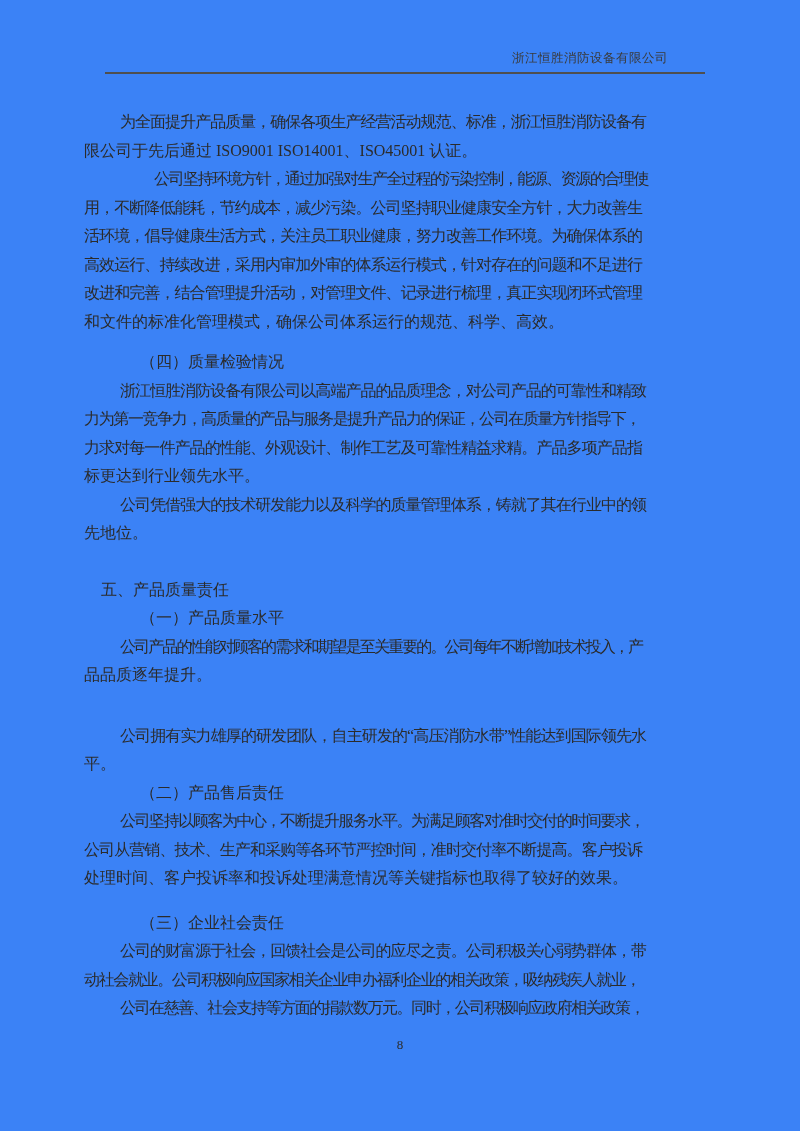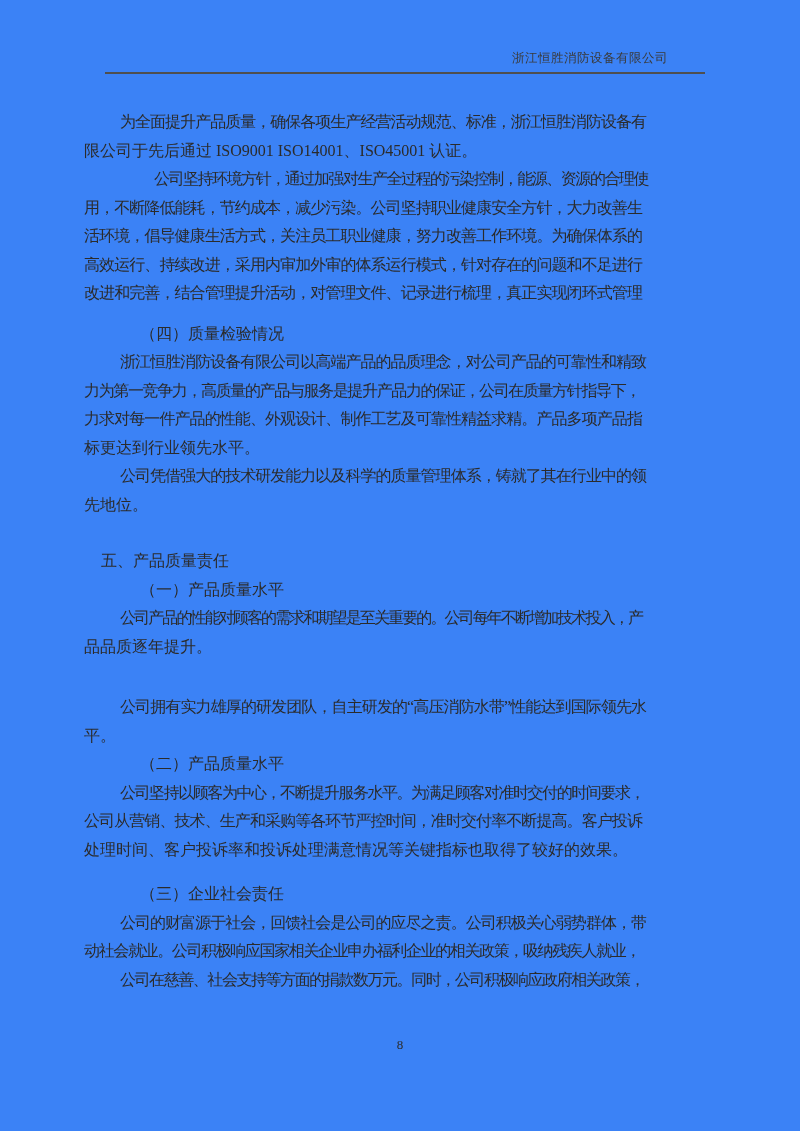--- a/index.html
+++ b/index.html
@@ -61,20 +61,21 @@
       <div class="block b-normal">
         <div class="line first justify"><span class="lt" style="letter-spacing: -0.971429px;">为全面提升产品质量，确保各项生产经营活动规范、标准，浙江恒胜消防设备有</span></div>
         <div class="line"><span class="lt">限公司于先后通过 ISO9001 ISO14001、ISO45001 认证。</span></div>
       </div>
       <div class="block b-deep">
         <div class="line first justify"><span class="lt" style="letter-spacing: -1.47059px;">公司坚持环境方针，通过加强对生产全过程的污染控制，能源、资源的合理使</span></div>
         <div class="line justify"><span class="lt" style="letter-spacing: -0.918919px;">用，不断降低能耗，节约成本，减少污染。公司坚持职业健康安全方针，大力改善生</span></div>
         <div class="line justify"><span class="lt" style="letter-spacing: -0.918919px;">活环境，倡导健康生活方式，关注员工职业健康，努力改善工作环境。为确保体系的</span></div>
         <div class="line justify"><span class="lt" style="letter-spacing: -0.918919px;">高效运行、持续改进，采用内审加外审的体系运行模式，针对存在的问题和不足进行</span></div>
         <div class="line justify"><span class="lt" style="letter-spacing: -0.918919px;">改进和完善，结合管理提升活动，对管理文件、记录进行梳理，真正实现闭环式管理</span></div>
+        <div class="line"><span class="lt">和文件的标准化管理模式，确保公司体系运行的规范、科学、高效。</span></div>
       </div>
       <div class="block b-sub" style="margin-top: 12px;">
         <div class="line first"><span class="lt">（四）质量检验情况</span></div>
       </div>
       <div class="block b-normal">
         <div class="line first justify"><span class="lt" style="letter-spacing: -0.971429px;">浙江恒胜消防设备有限公司以高端产品的品质理念，对公司产品的可靠性和精致</span></div>
         <div class="line justify"><span class="lt" style="letter-spacing: -1.36842px;">力为第一竞争力，高质量的产品与服务是提升产品力的保证，公司在质量方针指导下，</span></div>
         <div class="line justify"><span class="lt" style="letter-spacing: -0.918919px;">力求对每一件产品的性能、外观设计、制作工艺及可靠性精益求精。产品多项产品指</span></div>
         <div class="line"><span class="lt">标更达到行业领先水平。</span></div>
       </div>
@@ -90,21 +91,21 @@
       </div>
       <div class="block b-normal">
         <div class="line first justify"><span class="lt" style="letter-spacing: -1.89189px;">公司产品的性能对顾客的需求和期望是至关重要的。公司每年不断增加技术投入，产</span></div>
         <div class="line"><span class="lt">品品质逐年提升。</span></div>
       </div>
       <div class="block b-normal">
         <div class="line first justify"><span class="lt" style="letter-spacing: -0.888455px; margin-top: 32px;">公司拥有实力雄厚的研发团队，自主研发的“高压消防水带”性能达到国际领先水</span></div>
         <div class="line"><span class="lt">平。</span></div>
       </div>
       <div class="block b-sub">
-        <div class="line first"><span class="lt">（二）产品质量水平</span></div>
+        <div class="line first"><span class="lt">（二）产品售后责任</span></div>
       </div>
       <div class="block b-normal">
         <div class="line first justify"><span class="lt" style="letter-spacing: -1.44444px;">公司坚持以顾客为中心，不断提升服务水平。为满足顾客对准时交付的时间要求，</span></div>
         <div class="line justify"><span class="lt" style="letter-spacing: -0.918919px;">公司从营销、技术、生产和采购等各环节严控时间，准时交付率不断提高。客户投诉</span></div>
         <div class="line"><span class="lt">处理时间、客户投诉率和投诉处理满意情况等关键指标也取得了较好的效果。</span></div>
       </div>
       <div class="block b-sub" style="margin-top: 16px;">
         <div class="line first"><span class="lt">（三）企业社会责任</span></div>
       </div>
       <div class="block b-normal">

